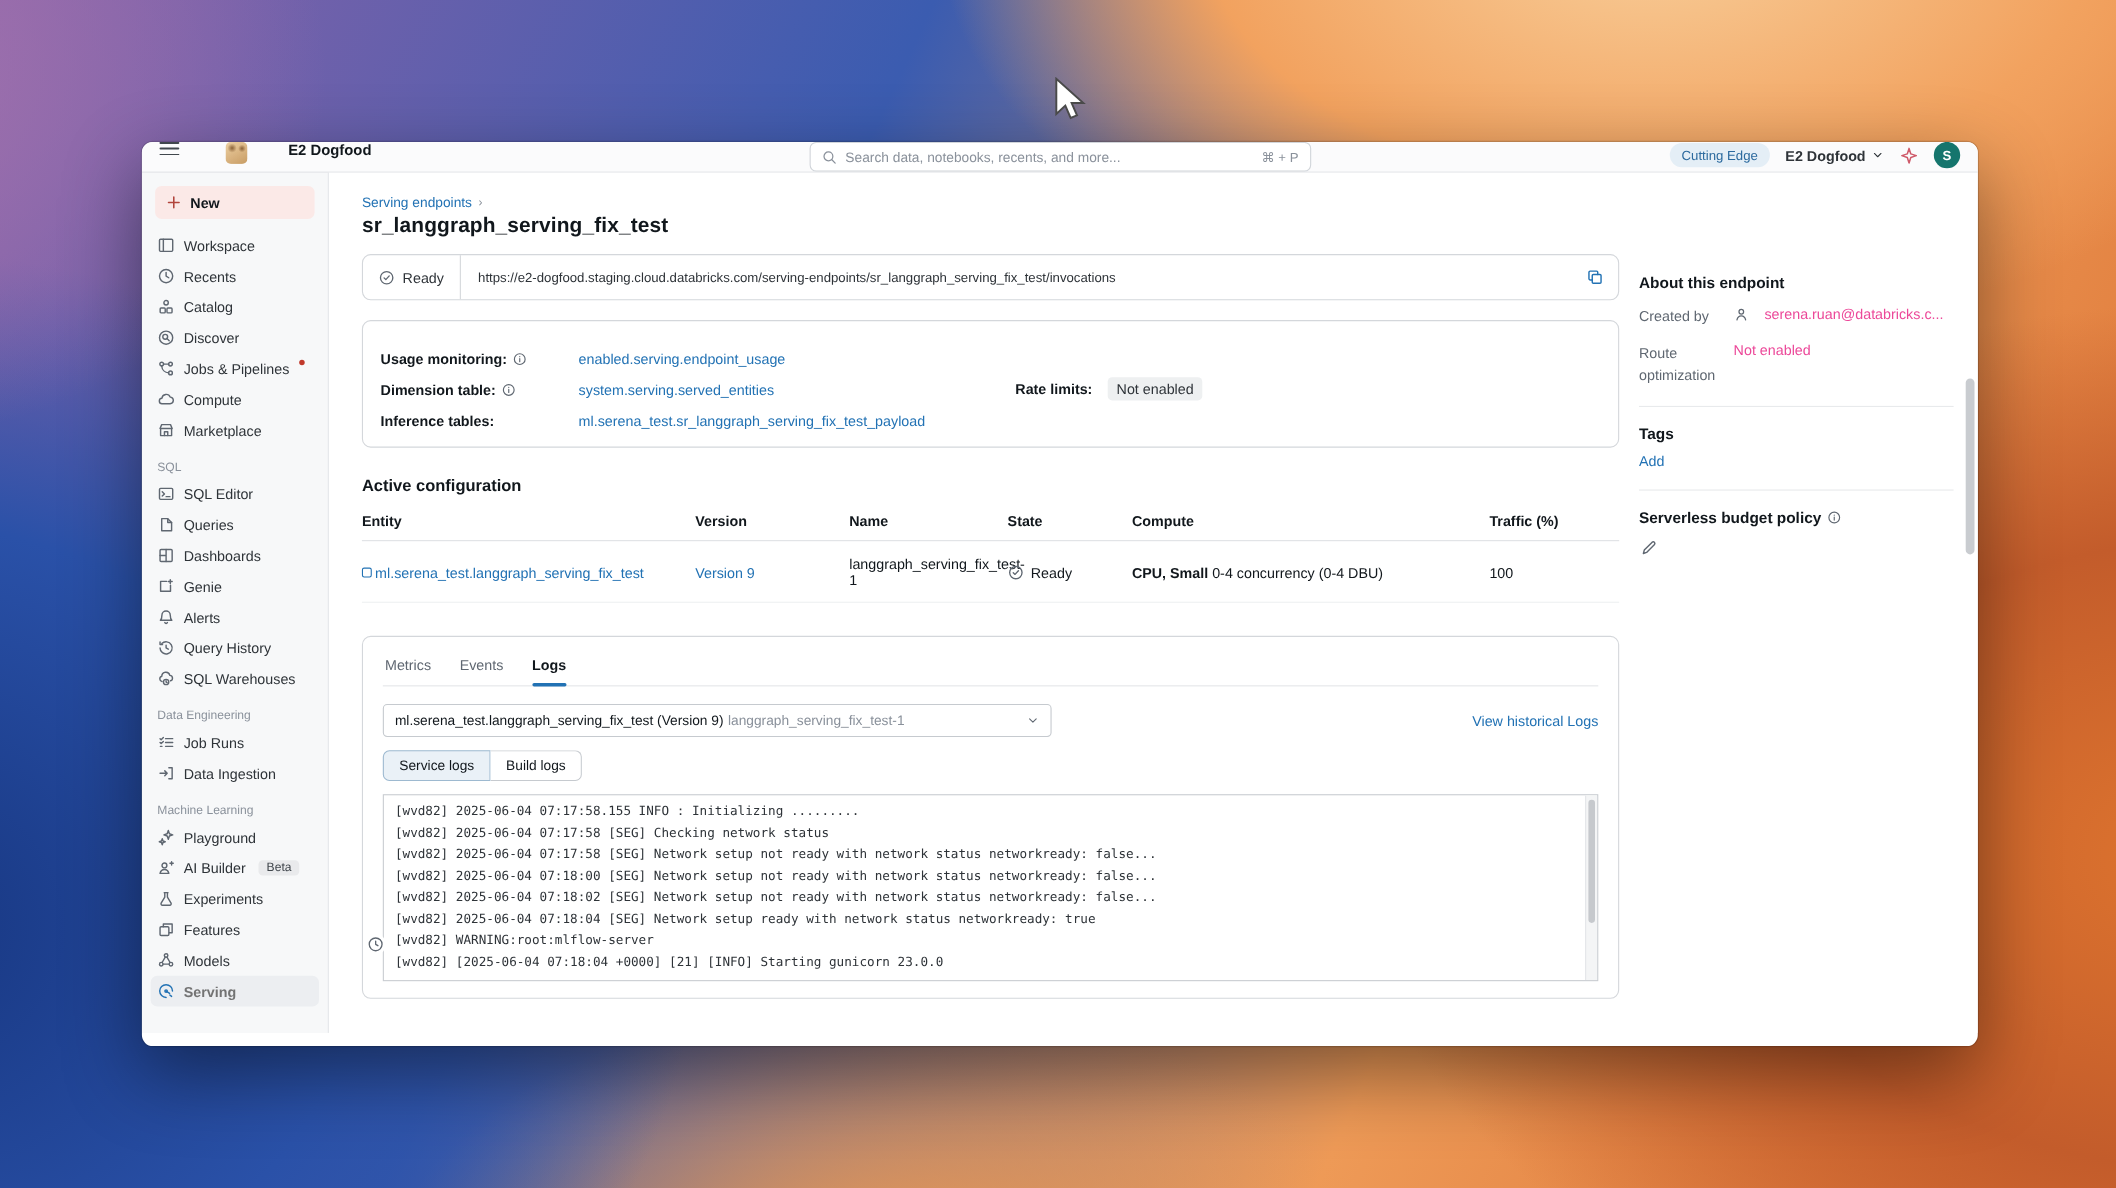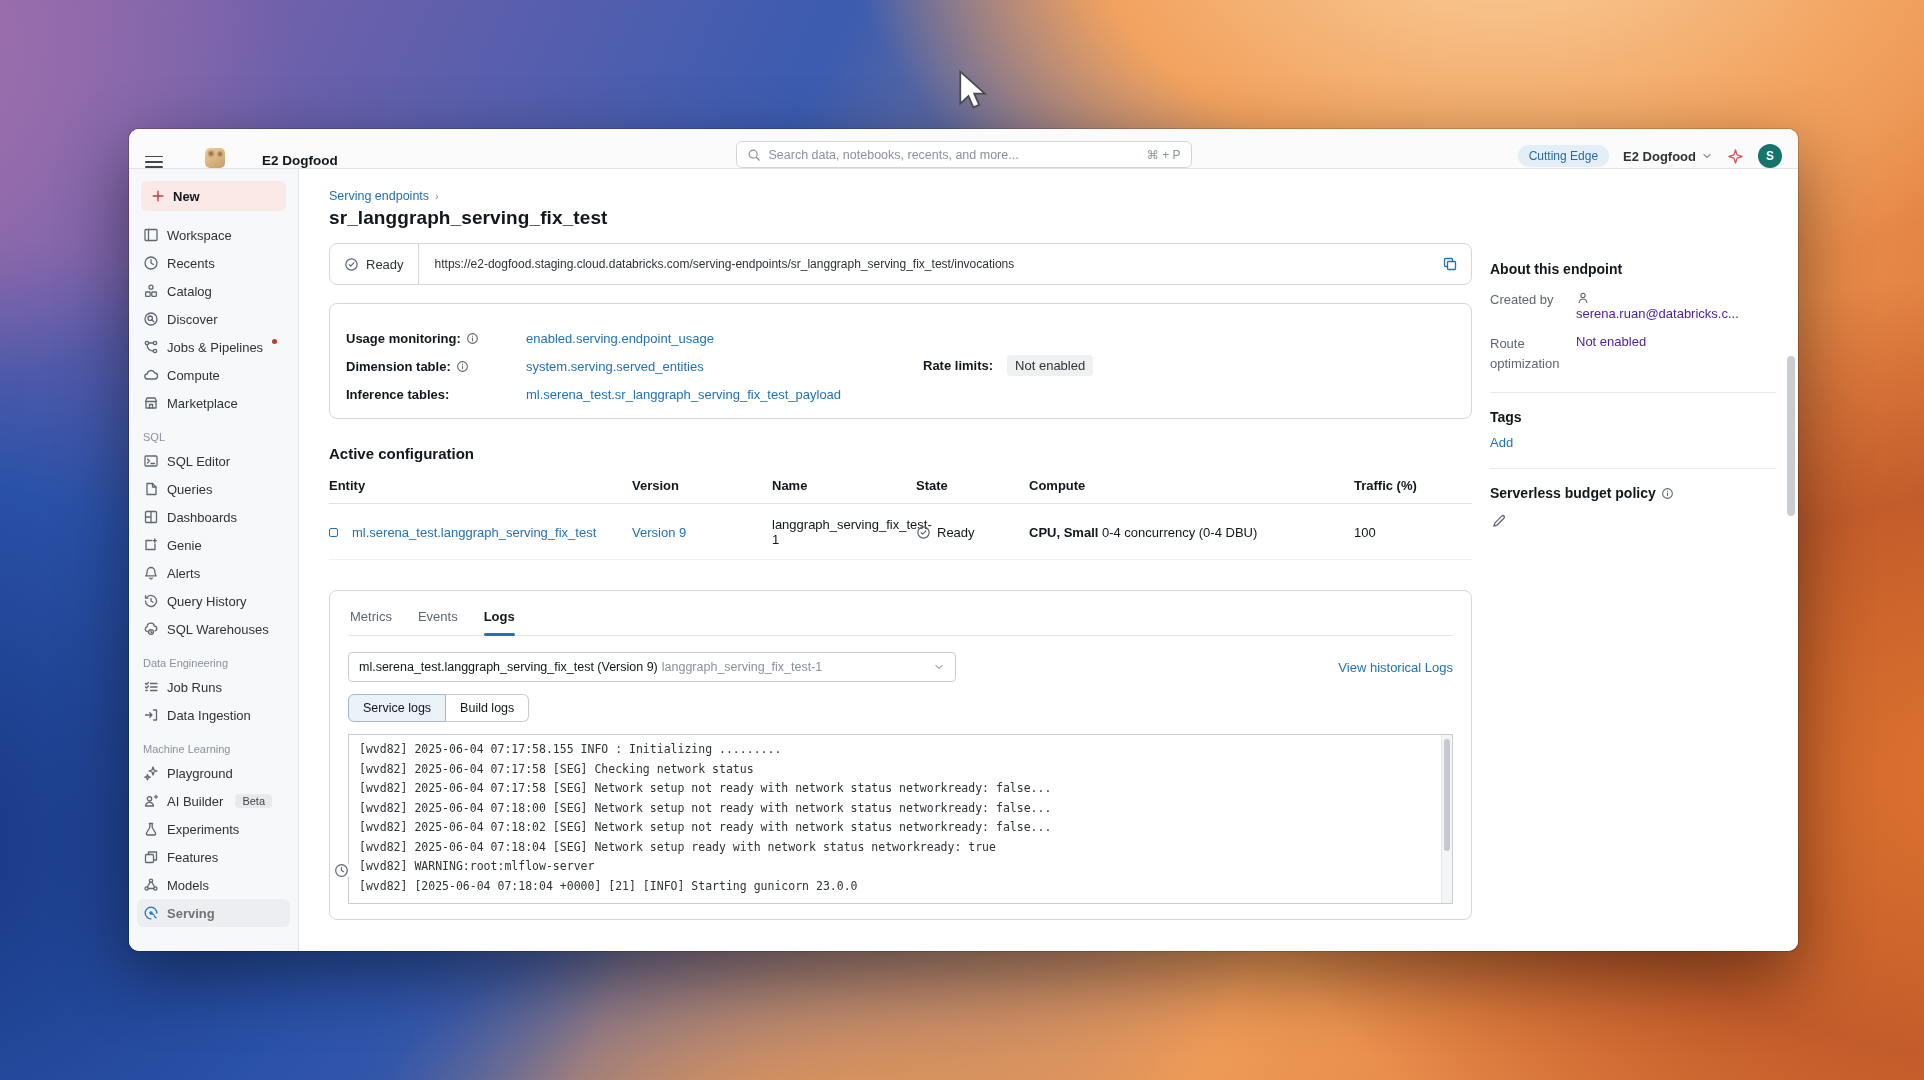--- a/index.html
+++ b/index.html
@@ -19,21 +19,21 @@
   }
   .ic { flex:none; stroke:currentColor; fill:none; stroke-width:1.3; stroke-linecap:round; stroke-linejoin:round; }
 
   
   .window {
     position:absolute; left:129px; top:129px; width:1669px; height:822px;
     background:#fff; border-radius:10px; overflow:hidden;
     box-shadow:0 25px 70px rgba(0,0,0,.45), 0 0 0 1px rgba(0,0,0,.15);
   }
   
-  .topbar { height:40px; display:flex; align-items:flex-end; padding:0 16px; background:#fbfbfc; border-bottom:1px solid #e1e3e6; position:relative;gap:28px; }
+  .topbar { height:28px; display:flex; align-items:flex-start; padding:0 16px; background:#fbfbfc; border-bottom:1px solid #e1e3e6; position:relative;gap:28px; }
   .burger { width:18px; display:flex; flex-direction:column; gap:3.5px; cursor:pointer; }
   .burger span { height:1.8px; background:#41474d; border-radius:1px; }
   .ws-logo { width:20px; height:20px; border-radius:5px; margin-left:14px;
     background:radial-gradient(6px 6px at 30% 28%, #8a6136 0%, rgba(138,97,54,0) 70%),
                radial-gradient(5px 5px at 75% 30%, #8a6136 0%, rgba(138,97,54,0) 70%),
                linear-gradient(150deg,#ecd0a2 0%,#d9b380 55%,#c79c64 100%); }
   .ws-name { margin-left:9px; font-size:13.5px; font-weight:700; }
   .search { position:absolute; left:50%; transform:translateX(-50%); width:456px; height:27px;
     border:1px solid #d1d5da; border-radius:6px; background:#fff; display:flex; align-items:center; padding:0 10px; color:#8a919b; }
   .search input { flex:1; border:none; outline:none; font-size:12.5px; margin-left:8px; color:#41474d; background:transparent; font-family:inherit; }
@@ -101,21 +101,21 @@
   .rate { position:absolute; left:593px; top:51px; display:flex; align-items:center; gap:14px; font-size:13px; }
   .rate b { font-weight:700; }
   .badge-soft { background:#eef0f1; padding:3px 8px; border-radius:4px; color:#2e3338; }
 
   
   .ac-title { margin-top:26px; font-size:15px; font-weight:700; }
   .table { margin-top:16px; font-size:13px; }
   .thead { display:flex; font-weight:700; padding-bottom:10px; border-bottom:1px solid #dfe2e5; }
   .trow { display:flex; align-items:center; padding:13px 0 12px; border-bottom:1px solid #eef0f2; }
   .c-entity { width:303px; } .c-version { width:140px; } .c-name { width:144px; } .c-state { width:113px; } .c-compute { width:325px; } .c-traffic { flex:1; }
-  .entity-cell { display:flex; align-items:center; gap:14px; color:#2272b4; cursor:pointer; }
+  .entity-cell { display:flex; align-items:center; gap:3px; color:#2272b4; cursor:pointer; }
   .entity-ic { width:9px; height:9px; border:1.6px solid #2272b4; border-radius:2px; flex:none; }
   .state-cell { display:flex; align-items:center; gap:6px; }
 
   
   .tabs-card { margin-top:30px; border:1px solid #d4d7db; border-radius:8px; padding:16px 18px 0; height:330px; position:relative; }
   .tabs { display:flex; gap:26px; font-size:13px; border-bottom:1px solid #e4e6e9; padding:2px 2px 0; }
   .tab { color:#5f6771; font-weight:500; padding-bottom:11px; cursor:pointer; position:relative; }
   .tab.active { color:#11171c; font-weight:700; }
   .tab.active::after { content:""; position:absolute; left:0; right:0; bottom:-1px; height:3px; background:#2272b4; border-radius:2px; }
   .sel-row { margin-top:16px; display:flex; align-items:center; }
@@ -131,21 +131,21 @@
     font-size:11.5px; line-height:19.5px; color:#2e3338; padding:5px 22px 5px 10px; position:relative; overflow:hidden; white-space:pre; }
   .log-track { position:absolute; right:0; top:0; bottom:0; width:11px; background:#f4f5f6; border-left:1px solid #e4e6e9; }
   .log-thumb { position:absolute; right:2px; top:4px; width:6px; height:112px; background:#c6c9cd; border-radius:3px; }
   .clock-float { position:absolute; left:2px; top:270px; width:19px; height:19px; border-radius:50%; background:#fff; color:#5f6771;
     display:flex; align-items:center; justify-content:center; }
 
   
   .rp-title { font-size:14px; font-weight:700; margin-top:16px; }
   .rp-row { display:flex; margin-top:13px; font-size:13px; }
   .rp-label { width:86px; flex:none; color:#5f6771; line-height:1.55; }
-  .rp-value { display:flex; align-items:flex-start; gap:1px; color:#4c1d95;flex-direction:column; }
+  .rp-value { display:flex; align-items:flex-start; gap:14px; color:#ec4899; }
   .rp-value .ic { color:#5f6771; margin-top:1px; }
   .rp-div { height:1px; background:#e8eaec; margin:18px 0 16px; }
   .rp-sub { font-size:14px; font-weight:700; display:flex; align-items:center; gap:5px; }
   .rp-sub .ic { color:#5f6771; }
   .rp-add { margin-top:10px; font-size:13px; }
   .rp-pencil { margin-top:12px; color:#5f6771; cursor:pointer; width:18px; }
 
   
   .main-scroll { position:absolute; right:3px; top:187px; width:8px; height:160px; background:#c9ccd0; border-radius:4px; }
 

